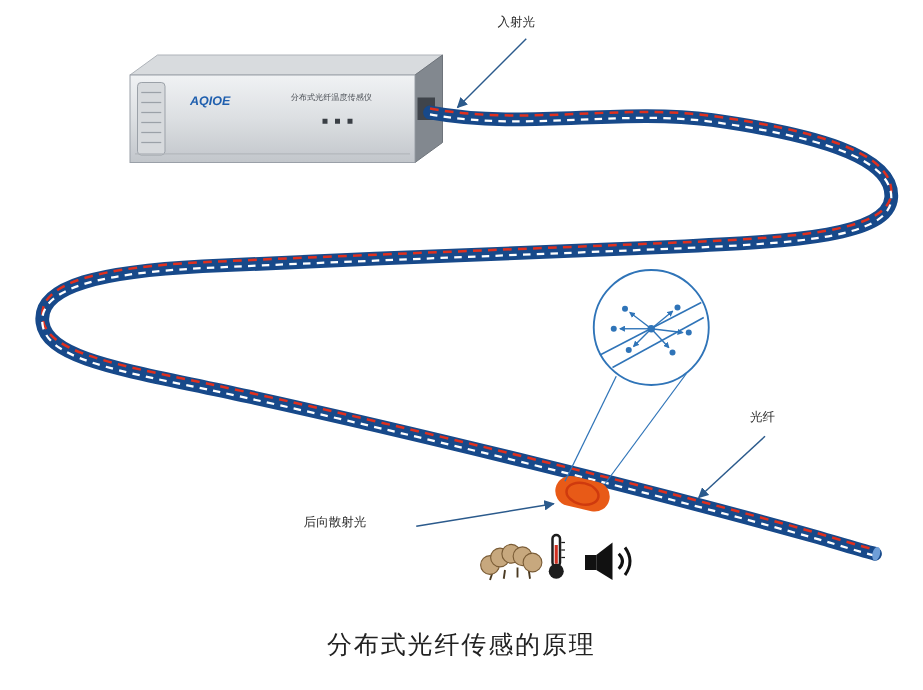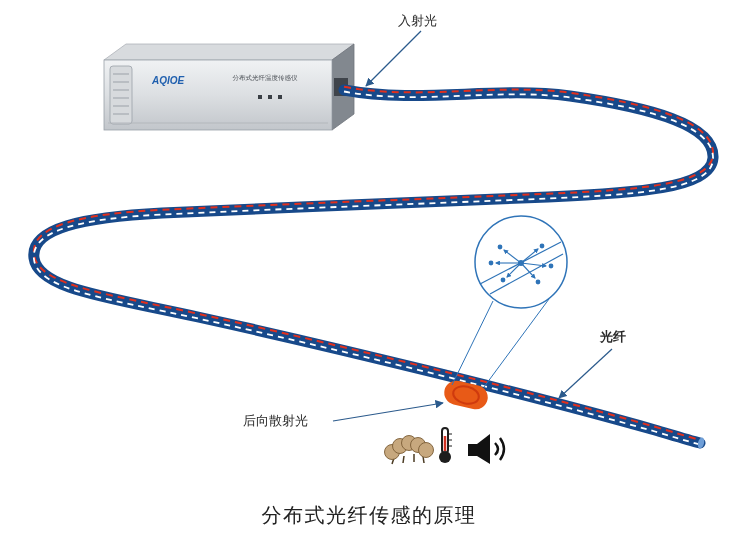--- a/index.html
+++ b/index.html
@@ -7,32 +7,32 @@
     position:relative;
     width:738px;height:552px;
     background:#ffffff;
     overflow:hidden;
     font-family:"Liberation Sans","DejaVu Sans",sans-serif;
   }
   .stage svg{position:absolute;left:0;top:0;}
   .lbl{
     position:absolute;
     color:#2b2b2b;
-    font-size:13px;
+    font-size:10px;
     line-height:1.2;
     white-space:nowrap;
   }
   .device-label{
     left:170px;top:10px;
     font-size:20px;
     font-weight:600;
     letter-spacing:2px;
   }
   .incident-label{left:398px;top:13px;}
-  .fiber-label{left:600px;top:329px;font-weight:bold;}
+  .fiber-label{left:600px;top:329px;}
   .backscatter-label{left:243px;top:413px;text-align:center;}
   .diagram-title{
     position:absolute;
     left:0;top:502px;width:738px;
     text-align:center;
     font-size:20px;
     color:#222;
     letter-spacing:1.5px;
   }
 </style>

